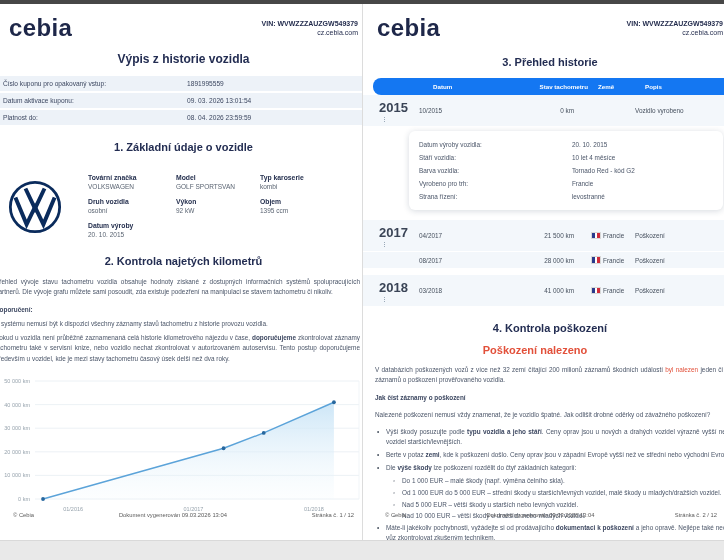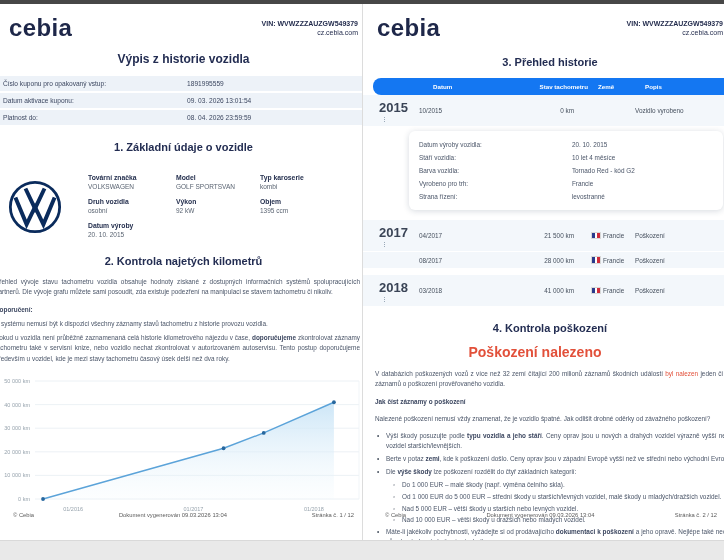--- a/index.html
+++ b/index.html
@@ -58,21 +58,21 @@
   .h-km{text-align:right;padding-right:6px;}
   .h-country{display:flex;align-items:center;padding-left:12px;}
   .flag{display:inline-block;width:8px;height:5.5px;margin-right:3px;
         background:linear-gradient(90deg,#2a3a8c 0 33%,#ffffff 33% 66%,#cf2b3a 66% 100%);
         outline:.5px solid #d8d8d8;}
   .detail-card{background:#fff;border-radius:6px;box-shadow:0 1px 6px rgba(30,50,80,.18);
                margin:5px 14px 10px 46px;padding:7px 10px;}
   .card-row{display:flex;font-size:6.4px;color:#4a5568;padding:3px 0;}
   .card-row .lbl{width:52%;}
   
-  .damage-found{text-align:center;font-size:14px;font-weight:bold;color:#e2503a;margin:2px 30px 9px 0;}
+  .damage-found{text-align:center;font-size:11px;font-weight:bold;color:#e2503a;margin:2px 30px 9px 0;}
   .page2 .para{margin:0 0 7px 12px;}
   .bullet-row{display:flex;font-size:6.4px;line-height:1.55;color:#4a5568;margin:0 2px 3px 14px;}
   .b-mark{width:9px;flex:none;color:#46505e;}
   .b-text{flex:1;text-align:justify;}
   .sub-row{display:flex;font-size:6.4px;line-height:1.55;color:#4a5568;margin:0 2px 2px 30px;}
   .s-mark{width:9px;flex:none;color:#46505e;}
   .bottom-band{position:absolute;top:540px;left:0;width:724px;height:20px;background:#e9e9e9;border-top:1px solid #d9d9d9;}
   .seg-b{font-weight:bold;color:#3c4760;}
   .seg-r{color:#e2503a;}
 </style>

